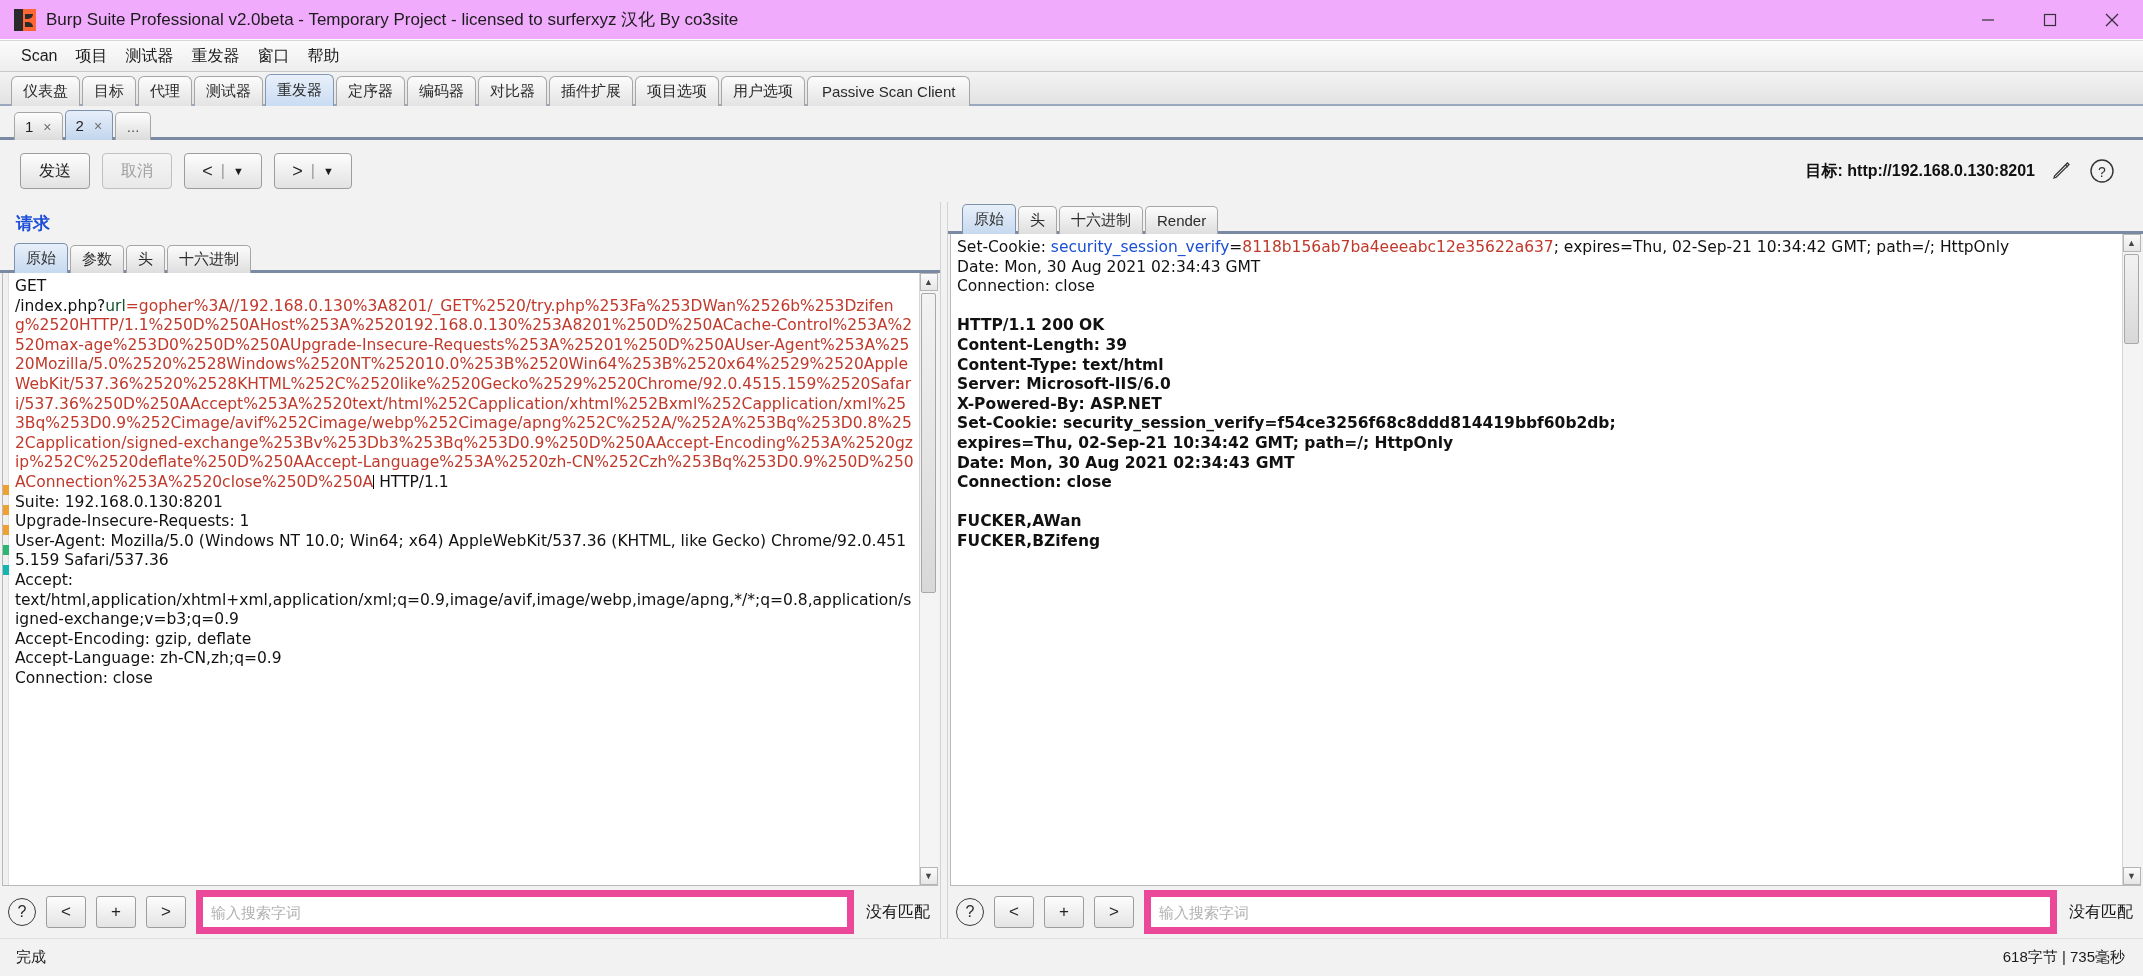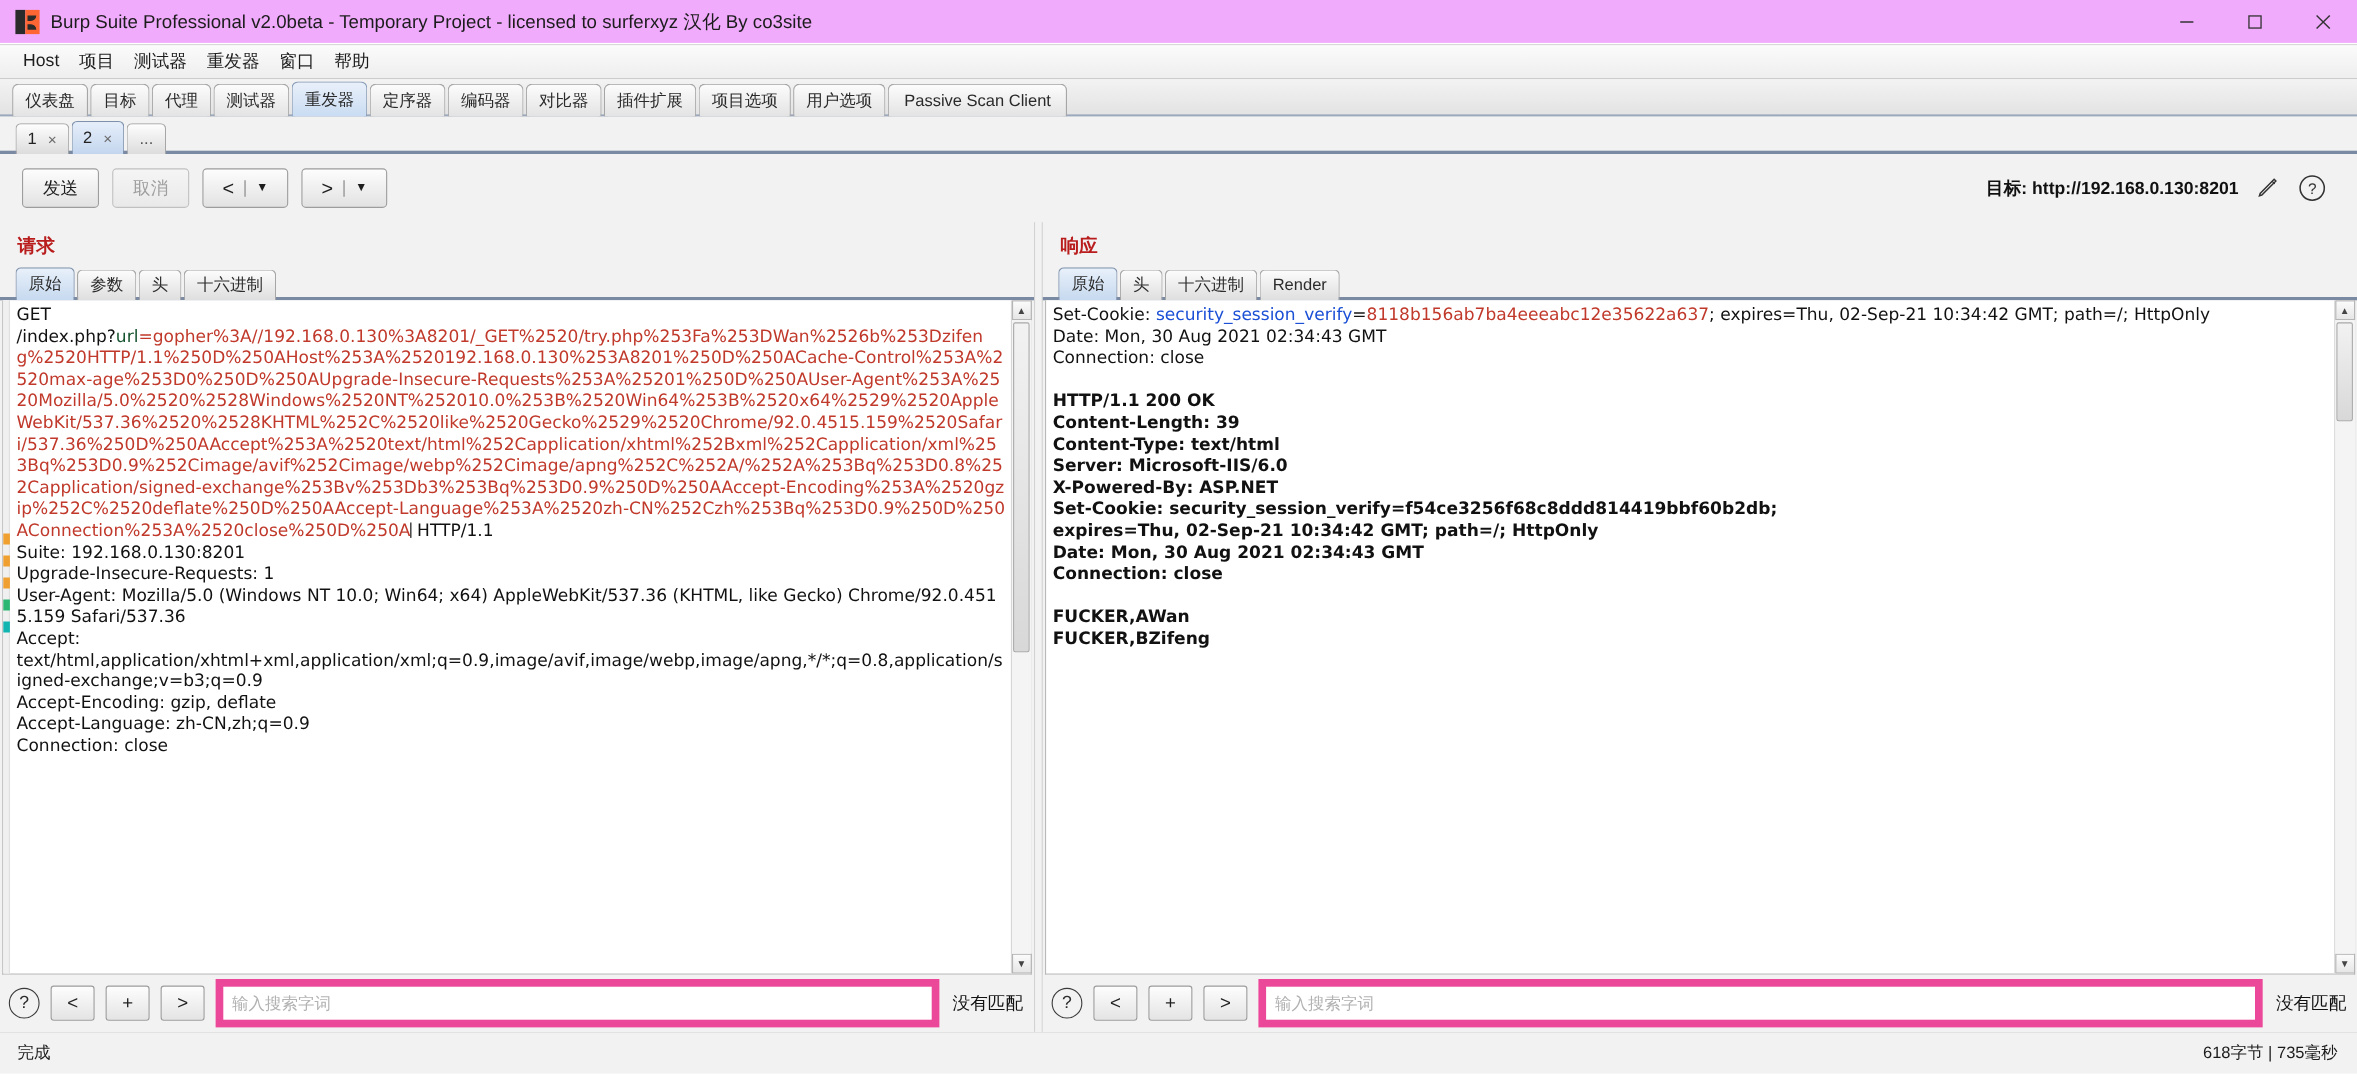--- a/index.html
+++ b/index.html
@@ -201,21 +201,21 @@
     display: flex; flex-direction: column;
     min-width: 0; min-height: 0;
   }
   .pane.left { width: 940px; flex: 0 0 940px; }
   .splitter { width: 8px; flex: 0 0 8px; background: #f2f2f2; border-left:1px solid #d2d2d2; border-right:1px solid #d2d2d2;}
   .pane.right { flex: 1 1 auto; }
 
   .pane-title {
     font-size: 17px;
     font-weight: bold;
-    color: #b91c1c;
+    color: #1d4ed8;
     padding: 10px 0 6px 16px;
     flex: 0 0 auto;
   }
   .pane-tabs {
     height: 32px; flex: 0 0 32px;
     display: flex; align-items: flex-end;
     padding-left: 14px;
     position: relative;
   }
   .pane-tabs::after {
@@ -371,21 +371,21 @@
     </div>
     <div class="wbtn">
       <svg width="18" height="18" viewBox="0 0 18 18">
           <line x1="3" y1="3" x2="15" y2="15" stroke="#333" stroke-width="1.3"></line>
           <line x1="15" y1="3" x2="3" y2="15" stroke="#333" stroke-width="1.3"></line>
         </svg>
     </div>
   </div>
 
   <div class="menubar">
-    <div class="menuitem">Host</div>
+    <div class="menuitem">Scan</div>
     <div class="menuitem">项目</div>
     <div class="menuitem">测试器</div>
     <div class="menuitem">重发器</div>
     <div class="menuitem">窗口</div>
     <div class="menuitem">帮助</div>
   </div>
 
   <div class="maintabs">
     <div class="mtab">仪表盘</div>
     <div class="mtab">目标</div>
@@ -493,21 +493,20 @@
         <div class="sq-btn">+</div>
         <div class="sq-btn">&gt;</div>
         <input class="search-input" type="text" placeholder="输入搜索字词" style="">
         <div class="nomatch">没有匹配</div>
       </div>
     </div>
 
     <div class="splitter"></div>
 
     <div class="pane right">
-      <div class="pane-title">响应</div>
       <div class="pane-tabs">
         <div class="ptab sel">原始</div>
         <div class="ptab">头</div>
         <div class="ptab">十六进制</div>
         <div class="ptab">Render</div>
       </div>
 
       <div class="editor-wrap">
         <div class="editor"><span>Set-Cookie: </span><span class="cookiename">security_session_verify</span><span>=</span><span class="cookieval">8118b156ab7ba4eeeabc12e35622a637</span><span>; expires=Thu, 02-Sep-21 10:34:42 GMT; path=/; HttpOnly</span>
 <span>Date: Mon, 30 Aug 2021 02:34:43 GMT</span>

